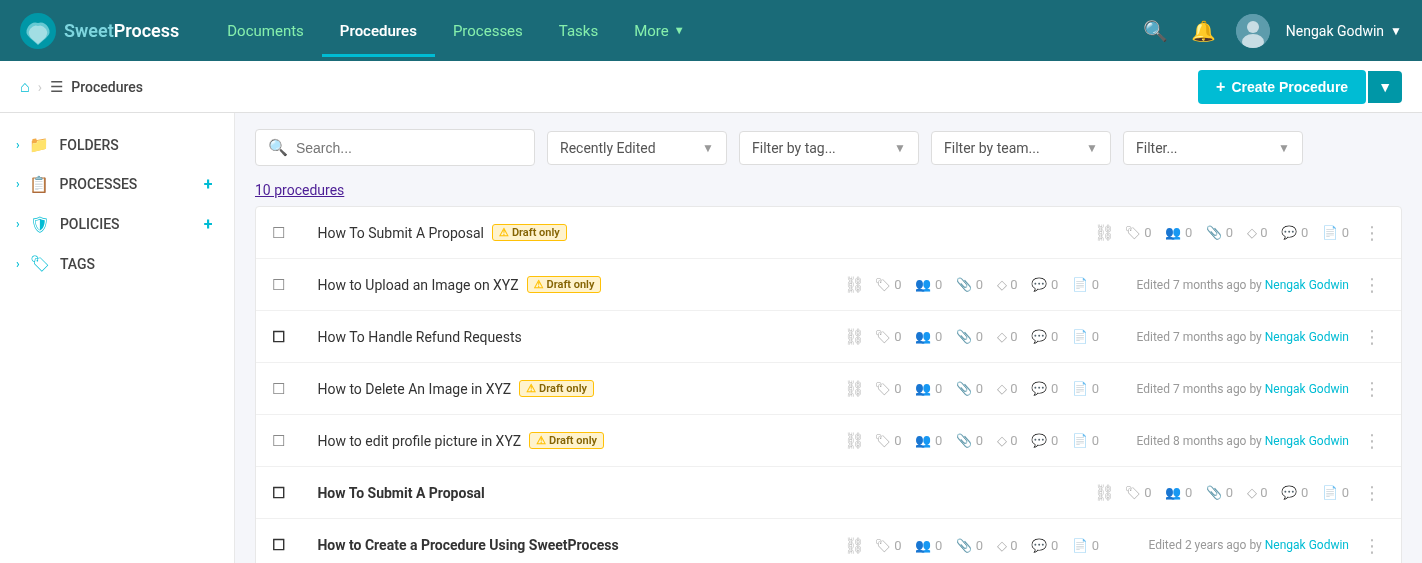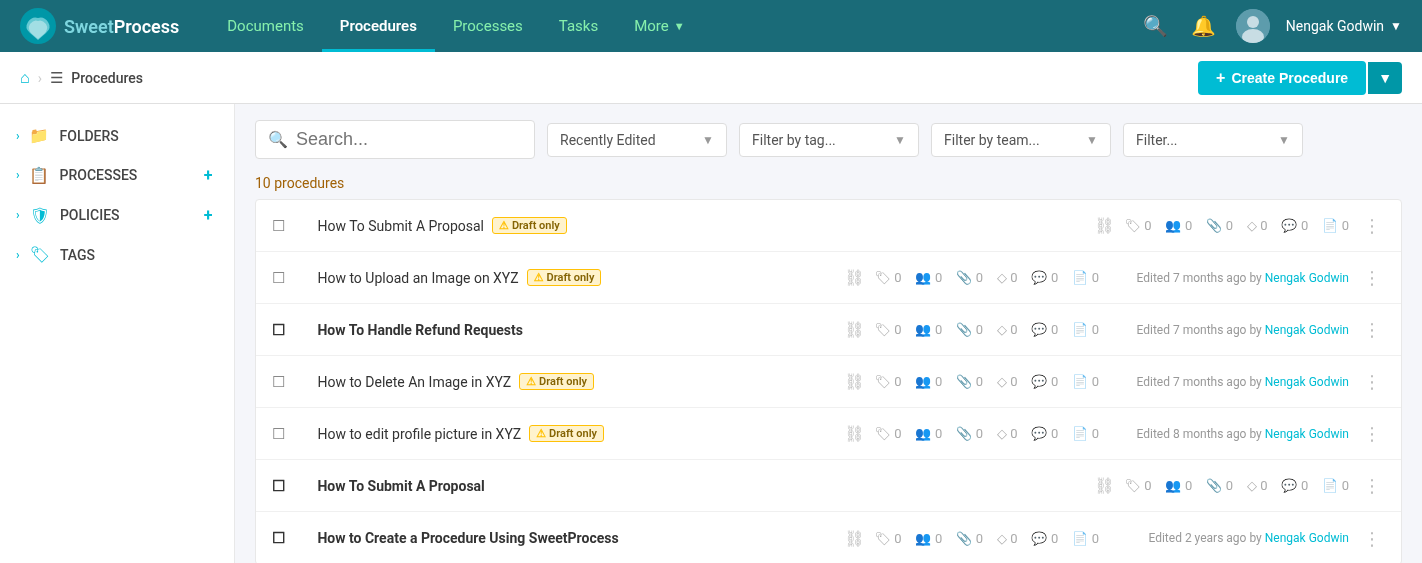--- a/index.html
+++ b/index.html
@@ -3,21 +3,21 @@
   <meta charset="utf-8">
   <style>
     * { box-sizing: border-box; margin: 0; padding: 0; }
     body { font-family: -apple-system, BlinkMacSystemFont, 'Segoe UI', Roboto, sans-serif; font-size: 14px; background: #f5f6fa; color: #333; }
 
     
     .top-nav {
       background: #1a6b78;
       display: flex;
       align-items: center;
-      height: 52px;
+      height: 61px;
       padding: 0 20px;
       gap: 0;
     }
     .logo-area {
       display: flex;
       align-items: center;
       margin-right: 30px;
       gap: 8px;
       cursor: pointer;
     }
@@ -215,21 +215,21 @@
       border: 1px solid #ddd;
       border-radius: 4px;
       padding: 8px 12px;
       gap: 8px;
       flex: 1;
       max-width: 280px;
     }
     .search-box input {
       border: none;
       outline: none;
-      font-size: 18px;
+      font-size: 14px;
       width: 100%;
       background: transparent;
     }
     .search-icon { color: #999; font-size: 16px; }
     .filter-dropdown {
       display: flex;
       align-items: center;
       background: white;
       border: 1px solid #ddd;
       border-radius: 4px;
@@ -239,22 +239,23 @@
       font-size: 14px;
       color: #555;
       min-width: 180px;
       justify-content: space-between;
     }
     .filter-dropdown .chevron { color: #999; font-size: 12px; }
 
     
     .procedures-count {
       font-size: 14px;
-      color: #a16207;
+      color: #4c1d95;
       margin-bottom: 8px;
+      text-decoration: underline;
     }
 
     
     .procedures-list {
       background: white;
       border-radius: 4px;
       border: 1px solid #e8e8e8;
       overflow: hidden;
     }
     .procedure-row {
@@ -492,21 +493,21 @@
         </div>
         <div class="proc-edit-info">
           Edited 7 months ago by <a>Nengak Godwin</a>
         </div>
         <span class="proc-menu-btn">⋮</span>
       </div>
 
       <div class="procedure-row">
         <span class="proc-icon bold">☐</span>
         <div class="proc-title bold">
-          <a style="font-weight:700;">How To Handle Refund Requests</a>
+          <a style="font-weight:400;">How To Handle Refund Requests</a>
         </div>
         <span class="link-icon">⛓</span>
         <div class="proc-stats">
           <span class="stat-item">🏷 0</span>
           <span class="stat-item">👥 0</span>
           <span class="stat-item">📎 0</span>
           <span class="stat-item">◇ 0</span>
           <span class="stat-item">💬 0</span>
           <span class="stat-item">📄 0</span>
         </div>

